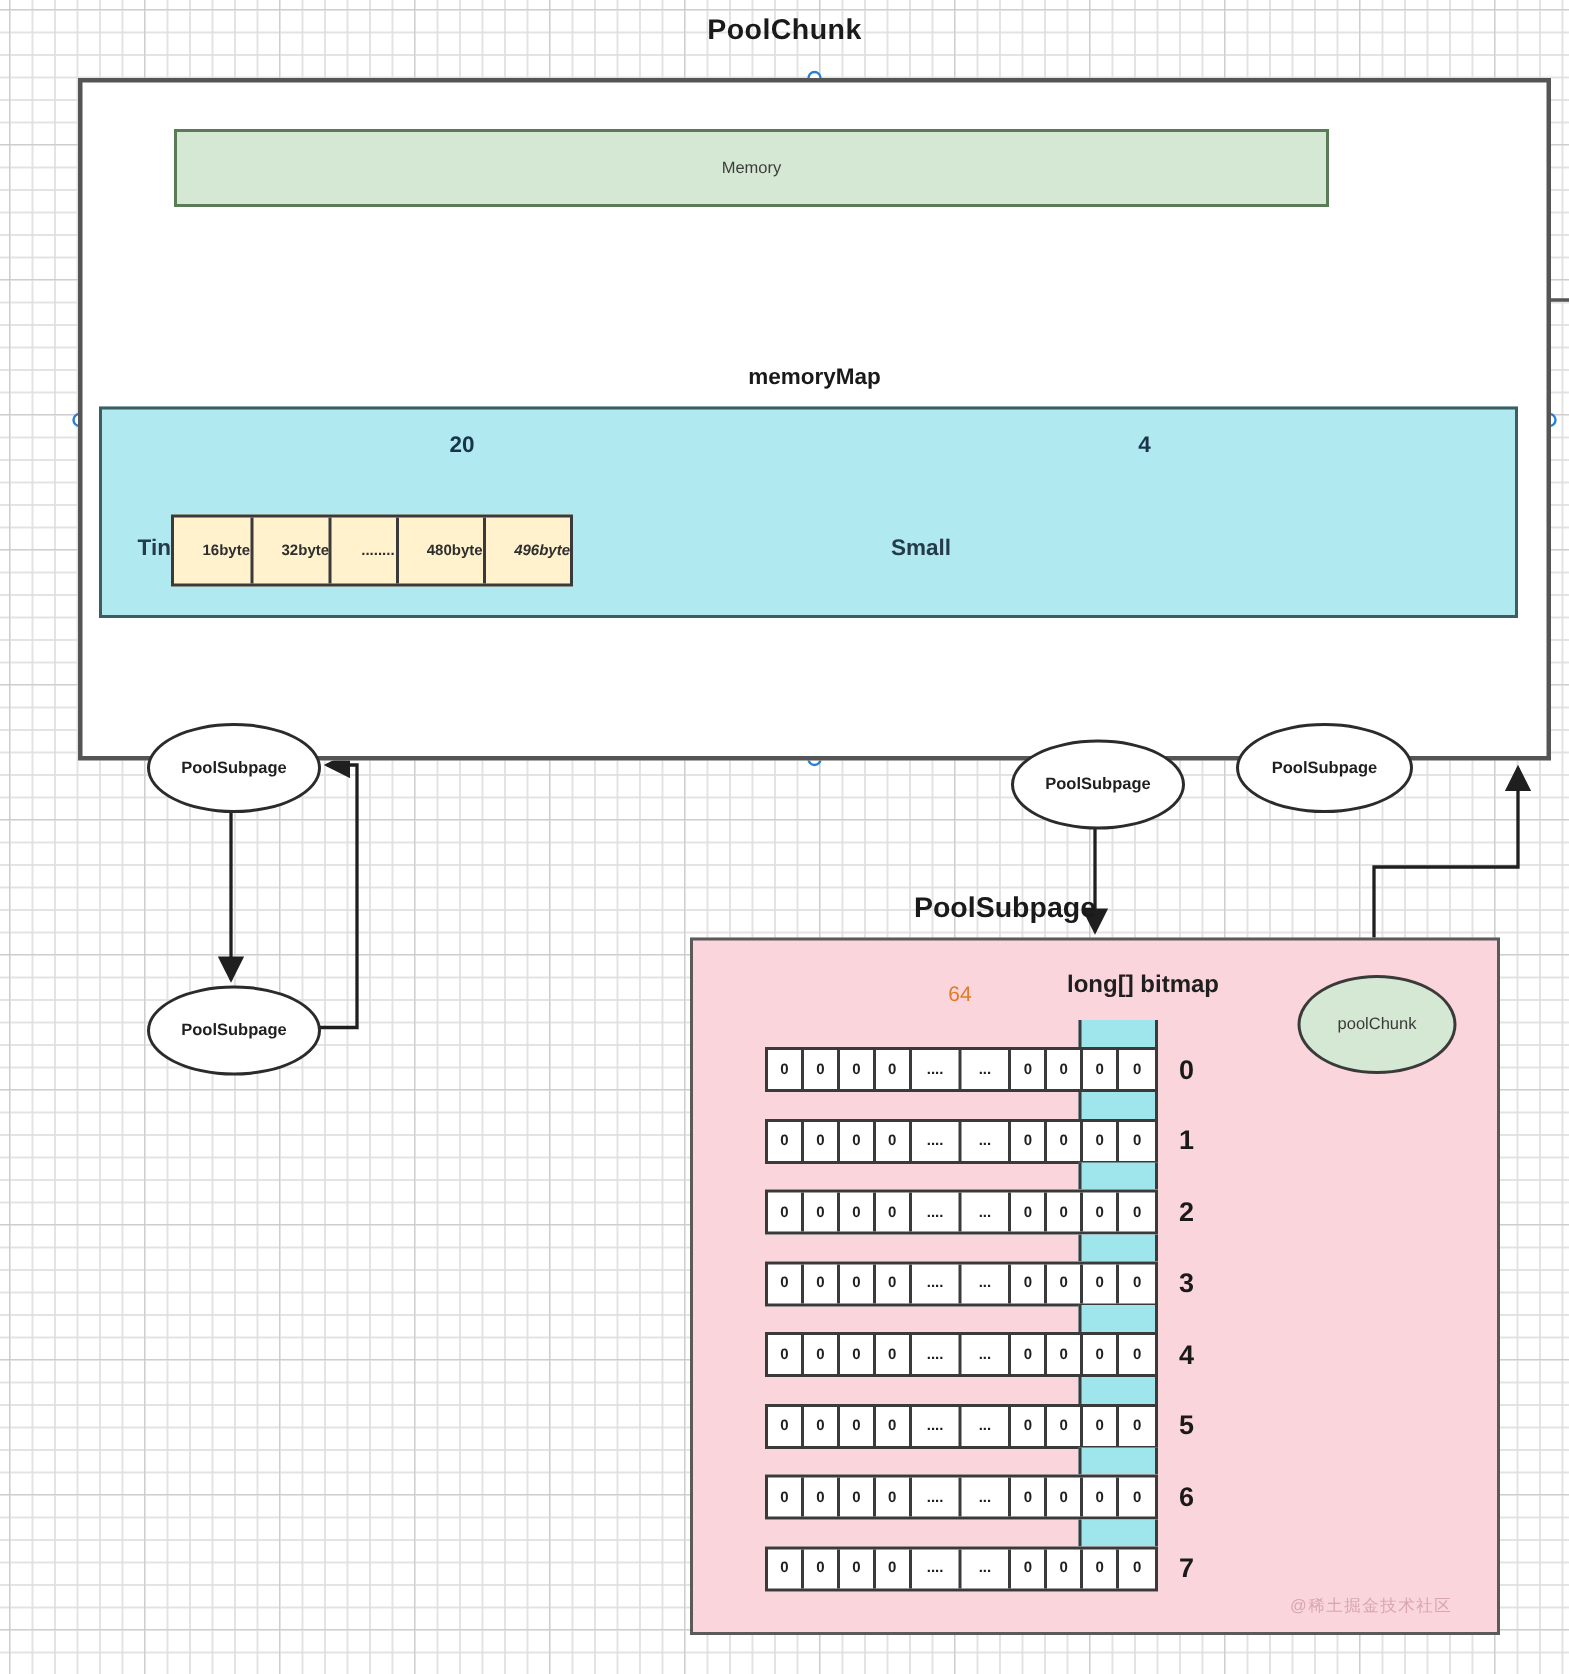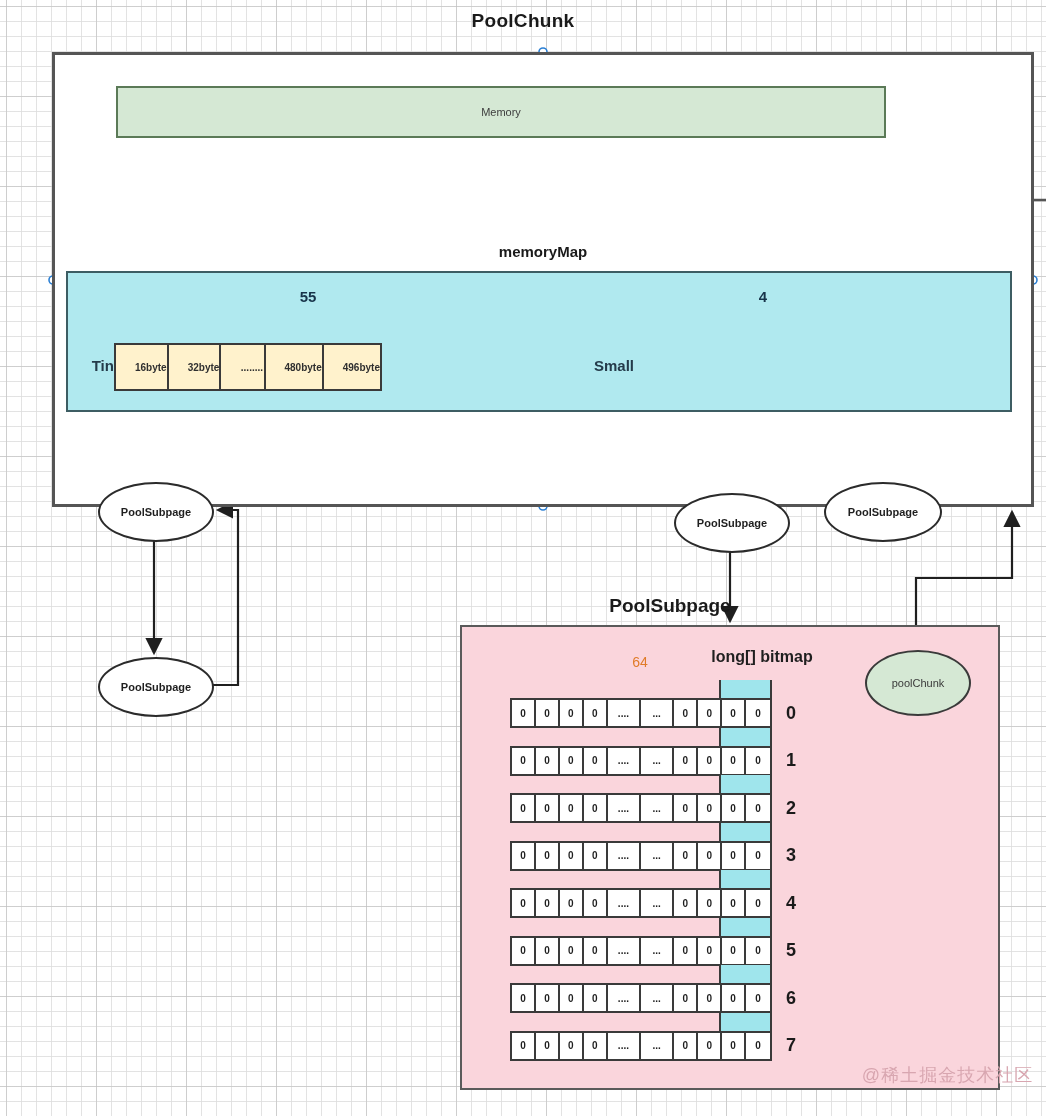--- a/index.html
+++ b/index.html
@@ -89,21 +89,21 @@
     background: #fff2cc;
     height: 48px;
   }
   .cell {
     border-right: 2px solid #3a3a3a;
     box-sizing: border-box;
     display: flex; align-items: center; justify-content: center;
     font-size: 10px; font-weight: bold; color: #2f2f2f;
     height: 100%;
   }
-  .cell:last-child { border-right: none; }
+  .cell:last-child { border-right: none; font-style: italic; }
   #tiny-strip  { left: 114px; top: 343px; width: 268px; }
   #tiny-strip .cell { width: 76px; padding-left: 19px; }
   #small-strip { left: 616px; top: 343px; width: 306px; }
   #small-strip .cell { width: 76.5px; }
 
   
   #poolsubpage-title {
     left: 440px; top: 595px; width: 460px;
     text-align: center; font-size: 19px; font-weight: bold; color: #1a1a1a;
   }
@@ -171,24 +171,23 @@
     font-size: 11px; font-weight: bold; color: #1f1f1f;
   }
   #ps-1 { left: 98px;  top: 482px; width: 112px; height: 56px; }
   #ps-2 { left: 98px;  top: 657px; width: 112px; height: 56px; }
   #ps-3 { left: 674px; top: 493px; width: 112px; height: 56px; }
   #ps-4 { left: 824px; top: 482px; width: 114px; height: 56px; }
 
   
   #watermark {
     left: 860px; top: 1063px; width: 175px;
-    font-size: 18px; color: #d8a6b0;
+    font-size: 11px; color: #d8a6b0;
     letter-spacing: 1px;
     white-space: nowrap;
-    text-align: center;
   }
 
   
   #wires { left: 0; top: 0; width: 1046px; height: 1116px; pointer-events: none; }
   .anchor { fill: #ffffff; stroke: #2a7fd4; stroke-width: 1.6; }
 </style>
 </head>
 <body>
 
 <div id="canvas">
@@ -237,21 +236,21 @@
 
   <div class="abs" id="memory-box">
     <span>Memory</span>
   </div>
 
 
   <div class="abs" id="subpages-label">memoryMap</div>
 
   <div class="abs" id="subpages-box"></div>
 
-  <div class="abs count-label" id="tiny-count">55</div>
+  <div class="abs count-label" id="tiny-count">20</div>
   <div class="abs group-label" id="tiny-label">Tiny</div>
   <div class="abs cell-strip" id="tiny-strip">
     <div class="cell">16byte</div>
     <div class="cell">32byte</div>
     <div class="cell">........</div>
     <div class="cell">480byte</div>
     <div class="cell">496byte</div>
   </div>
 
   <div class="abs count-label" id="small-count">4</div>

